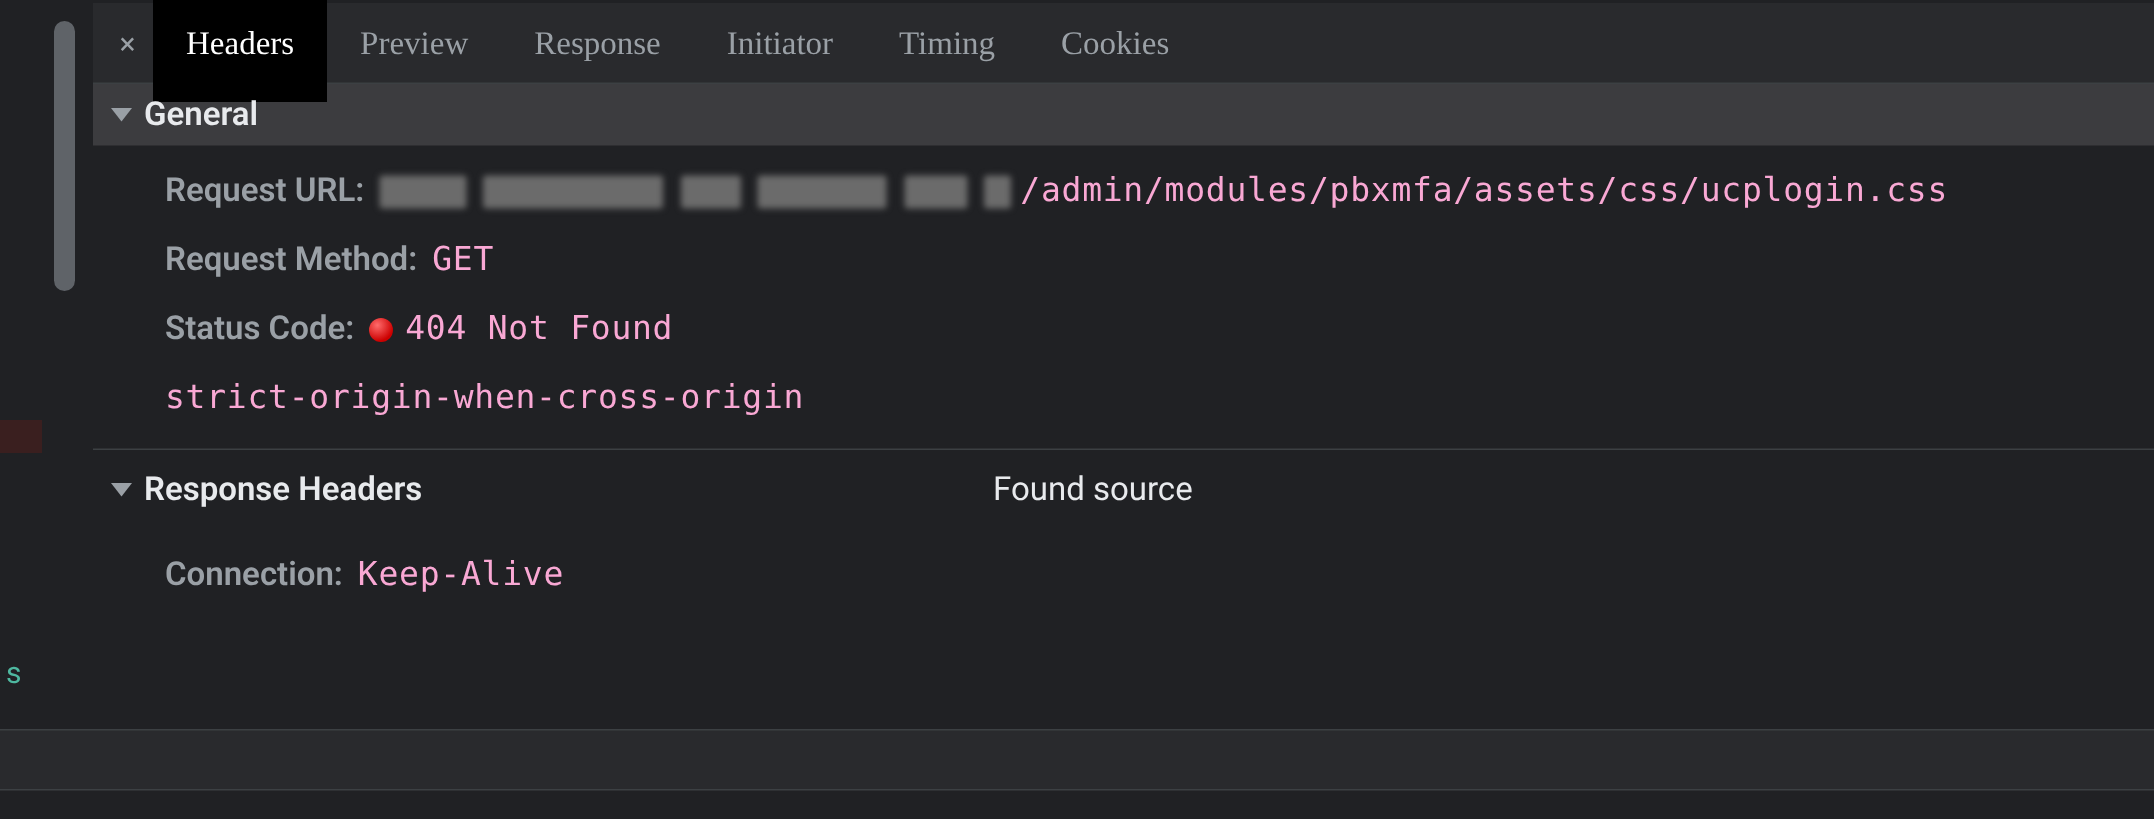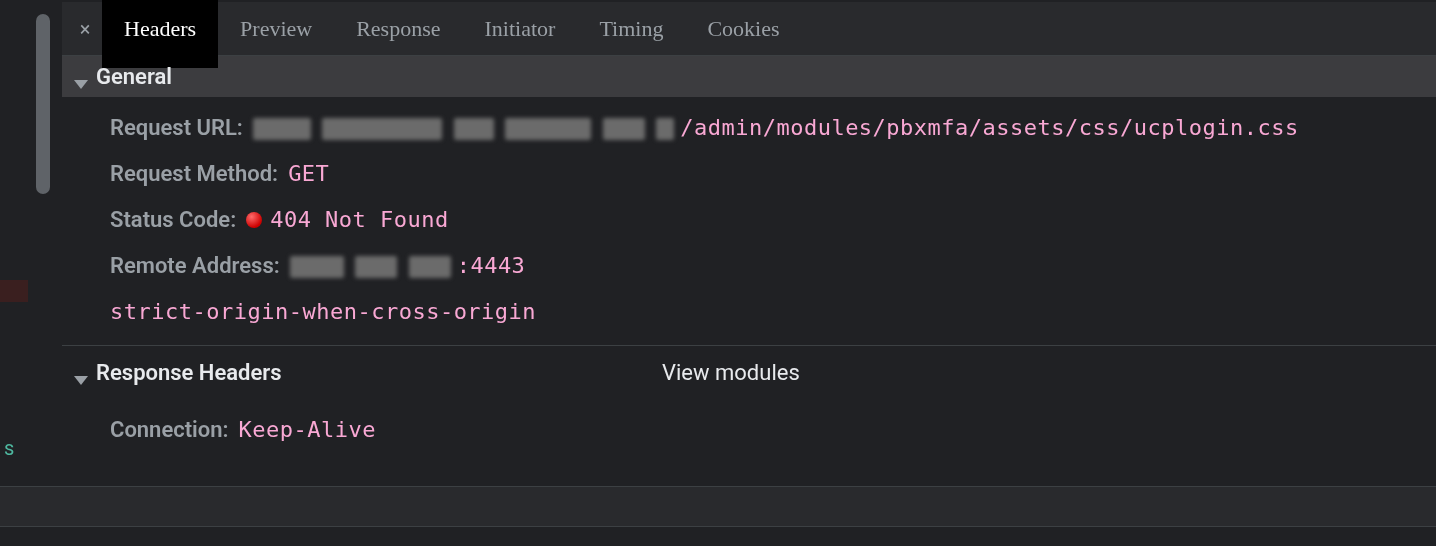--- a/index.html
+++ b/index.html
@@ -90,21 +90,21 @@
     background: #000000;
     color: #ffffff;
     font-weight: 500;
   }
   .content {
     overflow-y: auto;
     height: calc(100% - 54px);
   }
   .section-header {
     display: flex;
-    align-items: flex-end;
+    align-items: center;
     background: #3c3c3f;
     padding: 8px 12px;
     font-size: 22px;
     font-weight: 600;
     color: #e8eaed;
     cursor: pointer;
   }
   .section-header.plain {
     background: transparent;
     border-top: 1px solid #3c4043;
@@ -230,37 +230,28 @@
       <div class="row">
         <span class="row-label">Request Method:</span>
         <span class="row-value">GET</span>
       </div>
       <div class="row">
         <span class="row-label">Status Code:</span>
         <span class="status-dot"></span>
         <span class="row-value">404 Not Found</span>
       </div>
       <div class="row">
-        <span class="row-label">Remote Address:</span>
-        <span>
-          <span class="redacted" style="width:54px"></span>
-          <span class="redacted" style="width:42px"></span>
-          <span class="redacted" style="width:42px"></span>
-        </span>
-        <span class="row-value">:4443</span>
-      </div>
-      <div class="row">
         <span class="row-value">strict-origin-when-cross-origin</span>
       </div>
     </div>
 
     <div class="section-header plain">
       <span class="disclosure"></span>
       <span>Response Headers</span>
-      <span class="view-source">View modules</span>
+      <span class="view-source">Found source</span>
     </div>
     <div class="rows">
       <div class="row">
         <span class="row-label">Connection:</span>
         <span class="row-value">Keep-Alive</span>
       </div>
     </div>
   </div>
 </div>
 

